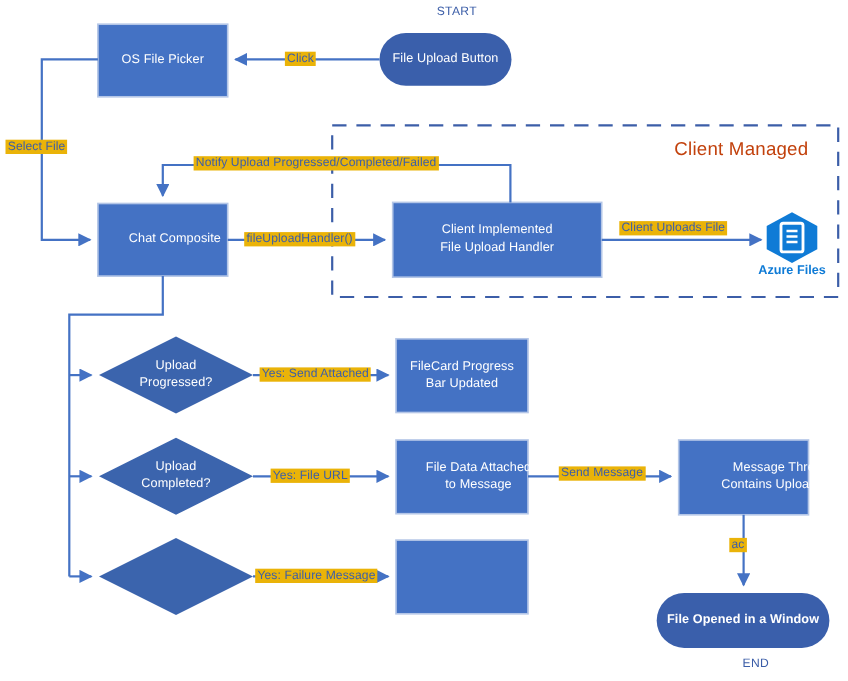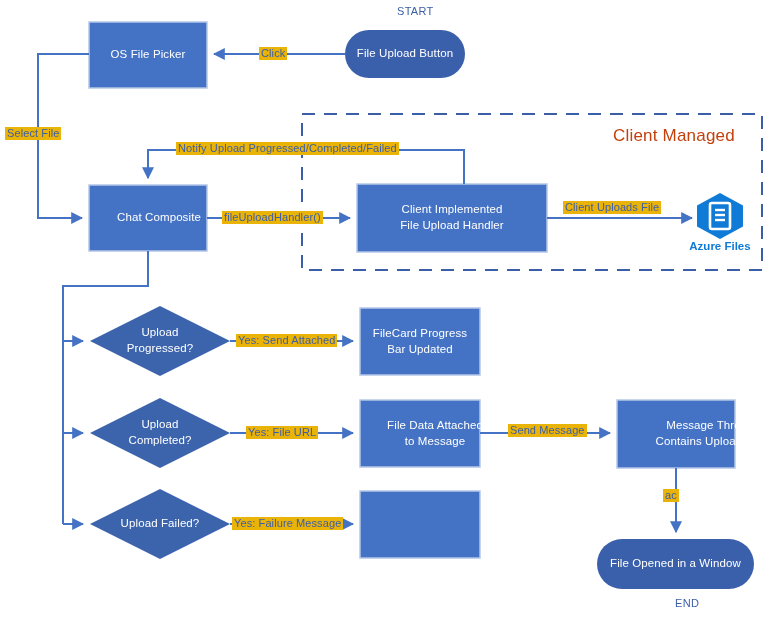--- a/index.html
+++ b/index.html
@@ -163,29 +163,28 @@
   <div class="node-text" style="left:360px; top:308px; width:120px; height:67px;">FileCard Progress
 Bar Updated</div>
 
   <div class="node-text" style="left:360px; top:400px; width:120px; height:67px;padding-left:15px;">File Data Attached
 to Message</div>
 
 
   <div class="node-text" style="left:617px; top:400px; width:118px; height:68px;margin-left:34px;">Message Thread
 Contains Upload File</div>
 
-  <div class="node-text" style="left:597px; top:539px; width:157px; height:50px;">File Opened in a Window</div>
+  <div class="node-text" style="left:597px; top:539px; width:157px; height:50px;font-weight:bold;">File Opened in a Window</div>
 
   <div class="node-text" style="left:100px; top:308px; width:120px; height:66px;">Upload
 Progressed?</div>
 
   <div class="node-text" style="left:100px; top:400px; width:120px; height:66px;">Upload
 Completed?</div>
 
-  <div class="node-text" style="left:100px; top:491px; width:120px; height:66px;">Upload Failed?</div>
 
   <div class="edge-label" style="left:259px; top:47px;">Click</div>
 
   <div class="edge-label" style="left:5px; top:127px;">Select File</div>
 
   <div class="edge-label" style="left:222px; top:211px;">fileUploadHandler()</div>
 
   <div class="edge-label" style="left:176px; top:142px;">Notify Upload Progressed/Completed/Failed</div>
 
   <div class="edge-label" style="left:563px; top:201px;">Client Uploads File</div>

